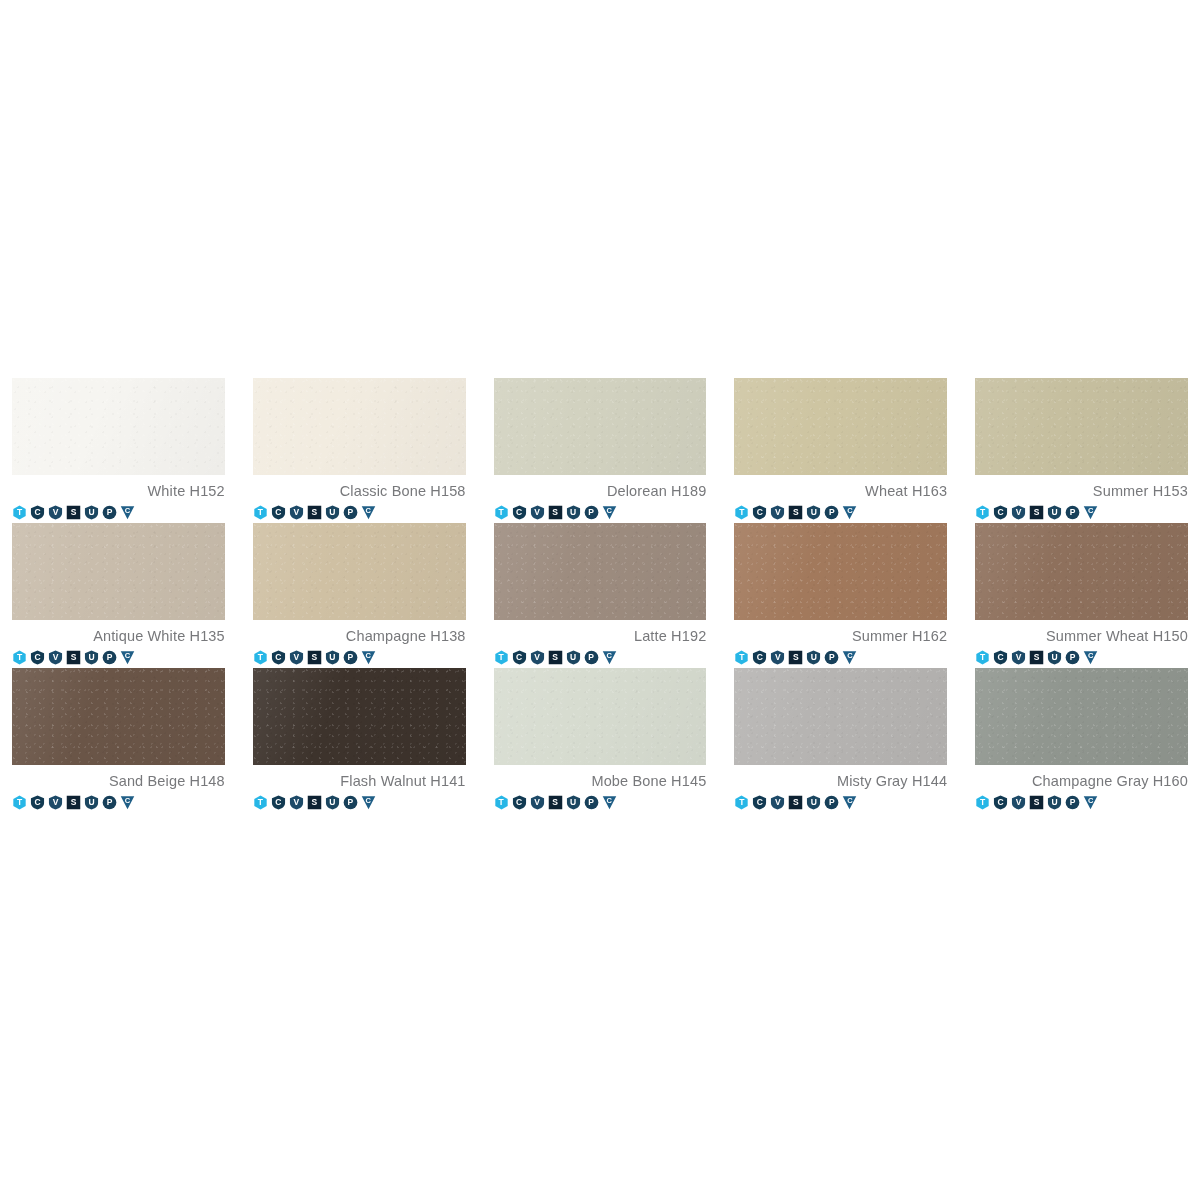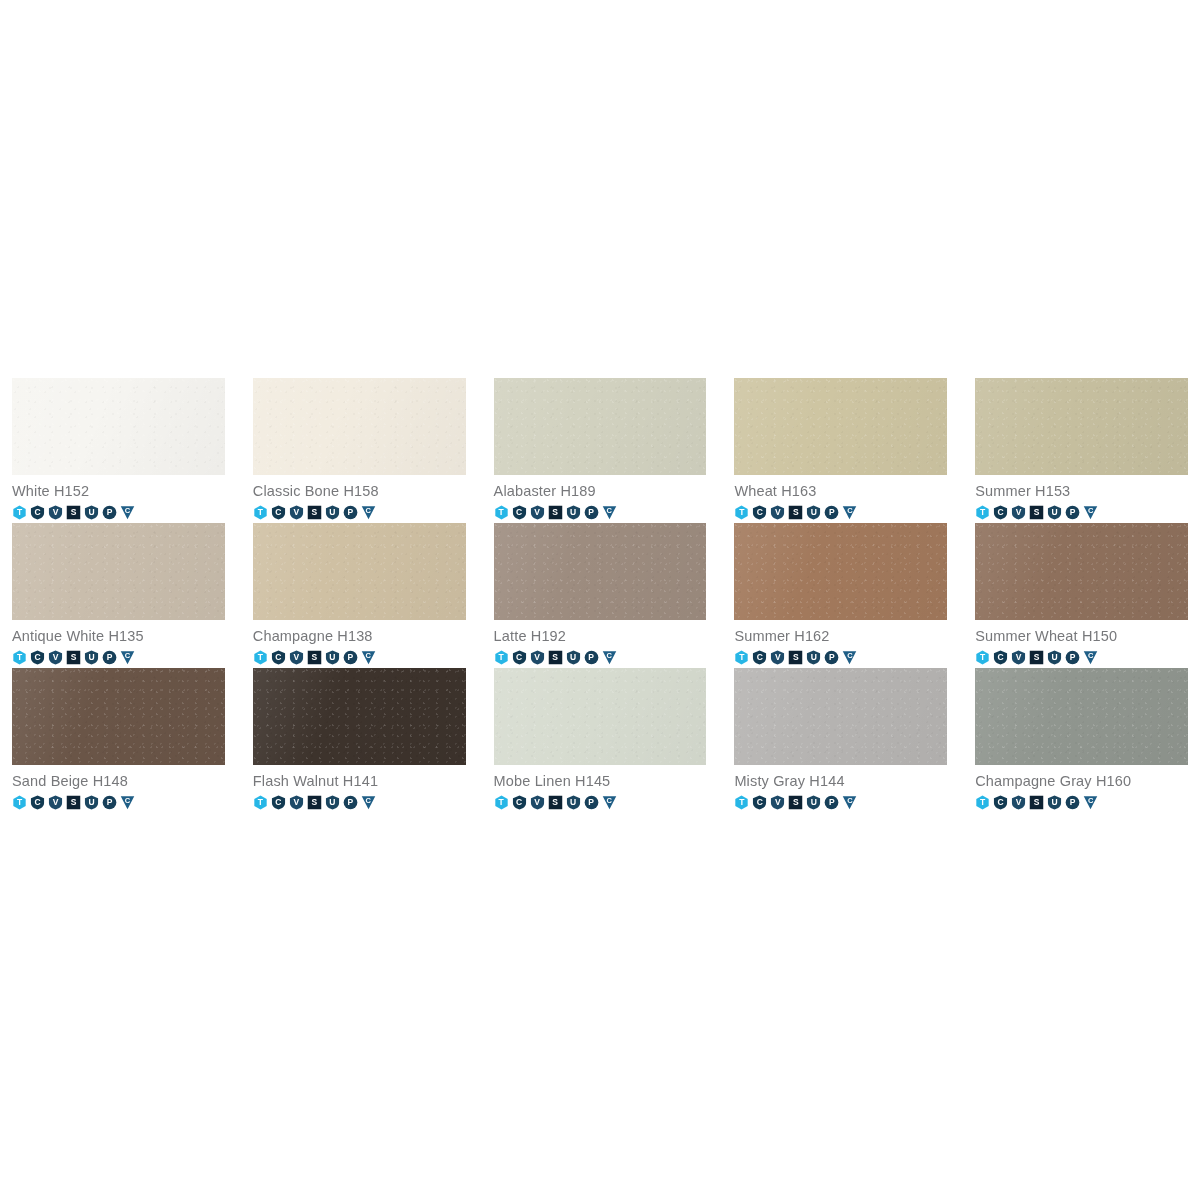--- a/index.html
+++ b/index.html
@@ -6,20 +6,21 @@
   html, body {
     width: 1200px; height: 1200px;
     background: #ffffff;
     font-family: "Liberation Sans", sans-serif;
     overflow: hidden;
   }
   .page {
     position: relative;
     width: 1200px; height: 1200px;
     background: #ffffff;
+    text-align: right;
   }
   .grid {
     position: absolute;
     left: 12px;
     top: 378px;
     width: 1176px;
     display: grid;
     grid-template-columns: repeat(5, 1fr);
     column-gap: 28px;
     row-gap: 0px;
@@ -199,21 +200,21 @@
             </svg>
             <span class="glyph">C</span>
           </span>
         </div>
       </div>
       <div class="cell">
         <div class="swatch" style="background: rgb(210, 210, 192);">
           <span class="grain"></span>
           <span class="sheen"></span>
         </div>
-        <div class="label">Alabaster H189</div>
+        <div class="label">Delorean H189</div>
         <div class="badges">
           <span class="badge">
             <svg viewBox="0 0 16 16">
               <polygon points="8,0.6 14.6,4.3 14.6,11.7 8,15.4 1.4,11.7 1.4,4.3" fill="#27b6e6"></polygon>
             </svg>
             <span class="glyph">T</span>
           </span>
           <span class="badge">
             <svg viewBox="0 0 16 16">
               <path d="M8 0.6 L15 3.4 L15 8.6 C15 12.2 11.8 14.6 8 15.4 C4.2 14.6 1 12.2 1 8.6 L1 3.4 Z" fill="#123a52"></path>
@@ -709,21 +710,21 @@
             </svg>
             <span class="glyph">C</span>
           </span>
         </div>
       </div>
       <div class="cell">
         <div class="swatch" style="background: rgb(215, 220, 208);">
           <span class="grain"></span>
           <span class="sheen"></span>
         </div>
-        <div class="label">Mobe Linen H145</div>
+        <div class="label">Mobe Bone H145</div>
         <div class="badges">
           <span class="badge">
             <svg viewBox="0 0 16 16">
               <polygon points="8,0.6 14.6,4.3 14.6,11.7 8,15.4 1.4,11.7 1.4,4.3" fill="#27b6e6"></polygon>
             </svg>
             <span class="glyph">T</span>
           </span>
           <span class="badge">
             <svg viewBox="0 0 16 16">
               <path d="M8 0.6 L15 3.4 L15 8.6 C15 12.2 11.8 14.6 8 15.4 C4.2 14.6 1 12.2 1 8.6 L1 3.4 Z" fill="#123a52"></path>

